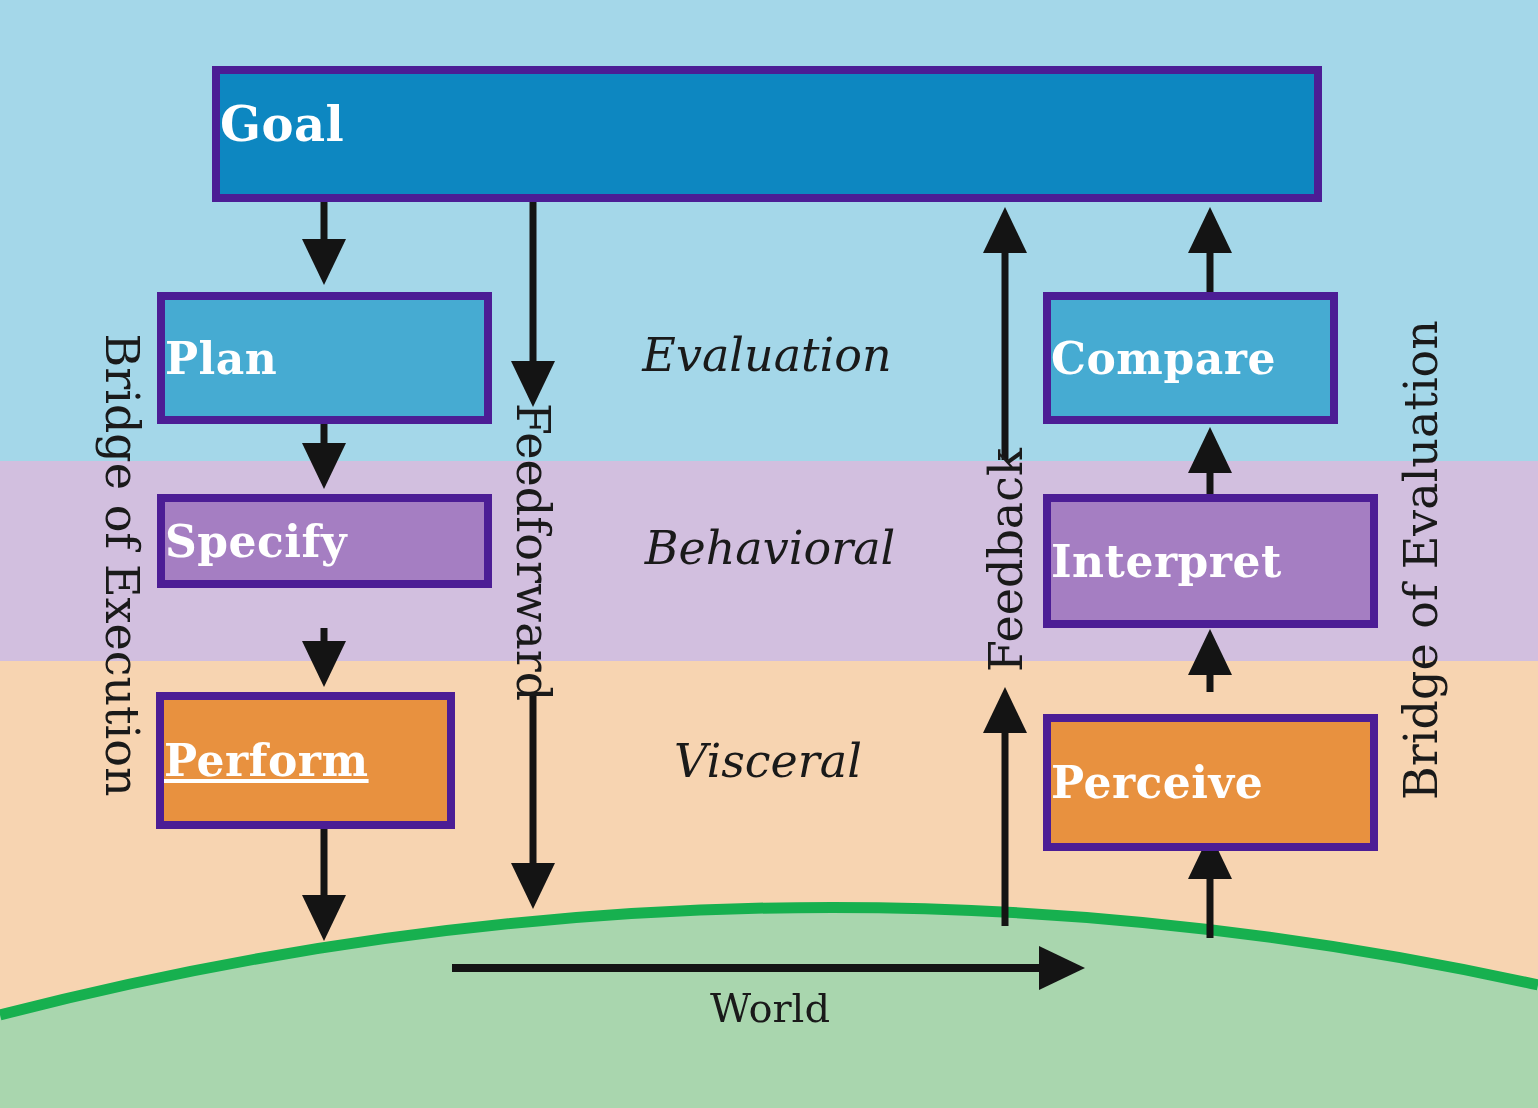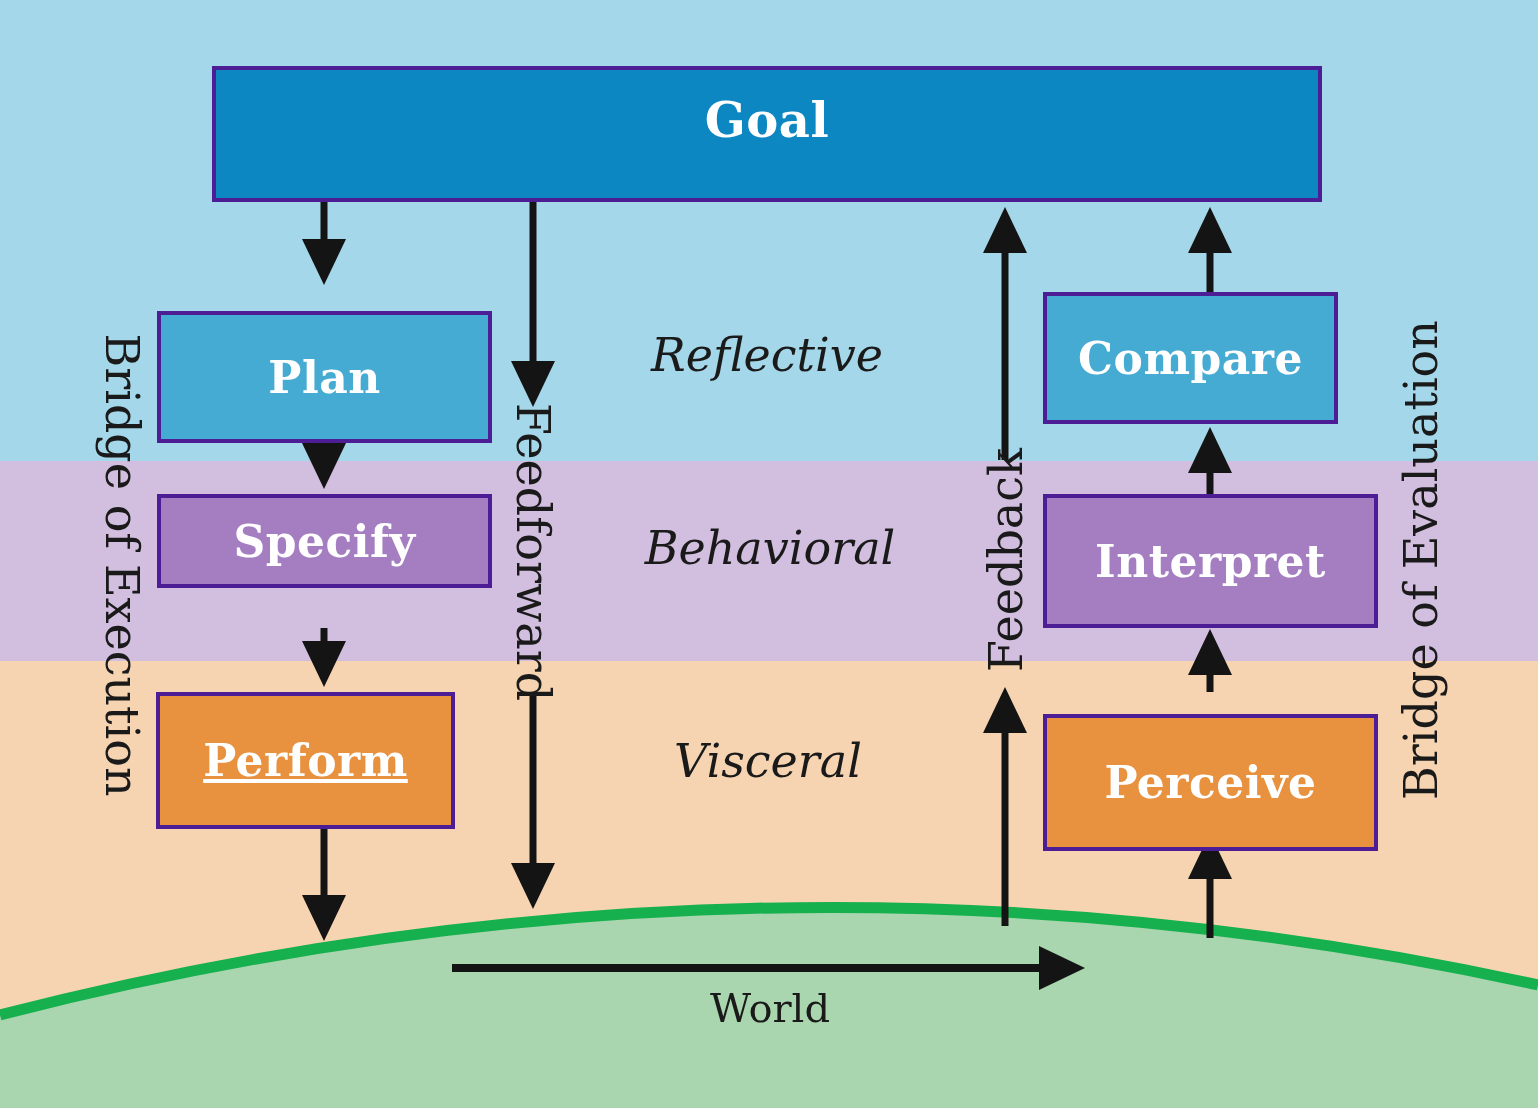--- a/index.html
+++ b/index.html
@@ -25,28 +25,28 @@
   .band{position:absolute;left:0;width:1538px;}
   .band.reflective{top:0;height:461px;background:var(--reflective-band);}
   .band.behavioral{top:461px;height:200px;background:var(--behavioral-band);}
   .band.visceral{top:661px;height:447px;background:var(--visceral-band);}
 
   svg.overlay{position:absolute;left:0;top:0;width:1538px;height:1108px;}
 
   .node{
     position:absolute;
     box-sizing:border-box;
-    border:4px solid #4c1d95;
-    display:flex;align-items:center;justify-content:center;
+    border:8px solid #4c1d95;
+    display:flex;align-items:center;justify-content:flex-start;
     color:#fff;font-weight:bold;font-size:44px;
     letter-spacing:0.5px;
   }
   .node.goal{left:212px;top:66px;width:1110px;height:136px;background:var(--goal-box);
     align-items:flex-start;padding-top:22px;font-size:48px;}
-  .node.plan{left:157px;top:292px;width:335px;height:132px;background:var(--reflective-box);margin-top:19px;}
+  .node.plan{left:157px;top:292px;width:335px;height:132px;background:var(--reflective-box);}
   .node.compare{left:1043px;top:292px;width:295px;height:132px;background:var(--reflective-box);}
   .node.specify{left:157px;top:494px;width:335px;height:94px;background:var(--behavioral-box);}
   .node.interpret{left:1043px;top:494px;width:335px;height:134px;background:var(--behavioral-box);}
   .node.perform{left:156px;top:692px;width:299px;height:137px;background:var(--visceral-box);text-decoration:underline;}
   .node.perceive{left:1043px;top:692px;width:335px;height:137px;background:var(--visceral-box);margin-top:22px;}
 
   .label{
     position:absolute;color:#1a1a1a;white-space:nowrap;
     transform:translate(-50%,-50%);
   }
@@ -114,21 +114,21 @@
   <div class="node interpret">
     <span>Interpret</span>
   </div>
   <div class="node perform">
     <span>Perform</span>
   </div>
   <div class="node perceive">
     <span>Perceive</span>
   </div>
 
-  <div class="label level" style="left:767px;top:355px;">Reflective</div>
+  <div class="label level" style="left:767px;top:355px;">Evaluation</div>
   <div class="label level" style="left:770px;top:548px;">Behavioral</div>
   <div class="label level" style="left:768px;top:761px;">Visceral</div>
 
   <div class="label flow rot-cw" style="left:533px;top:552px;">Feedforward</div>
   <div class="label flow rot-ccw" style="left:1006px;top:560px;">Feedback</div>
 
   <div class="label bridge rot-cw" style="left:122px;top:565px;">Bridge of Execution</div>
   <div class="label bridge rot-ccw" style="left:1421px;top:560px;">Bridge of Evaluation</div>
 
   <div class="label world" style="left:770px;top:1008px;">World</div>

